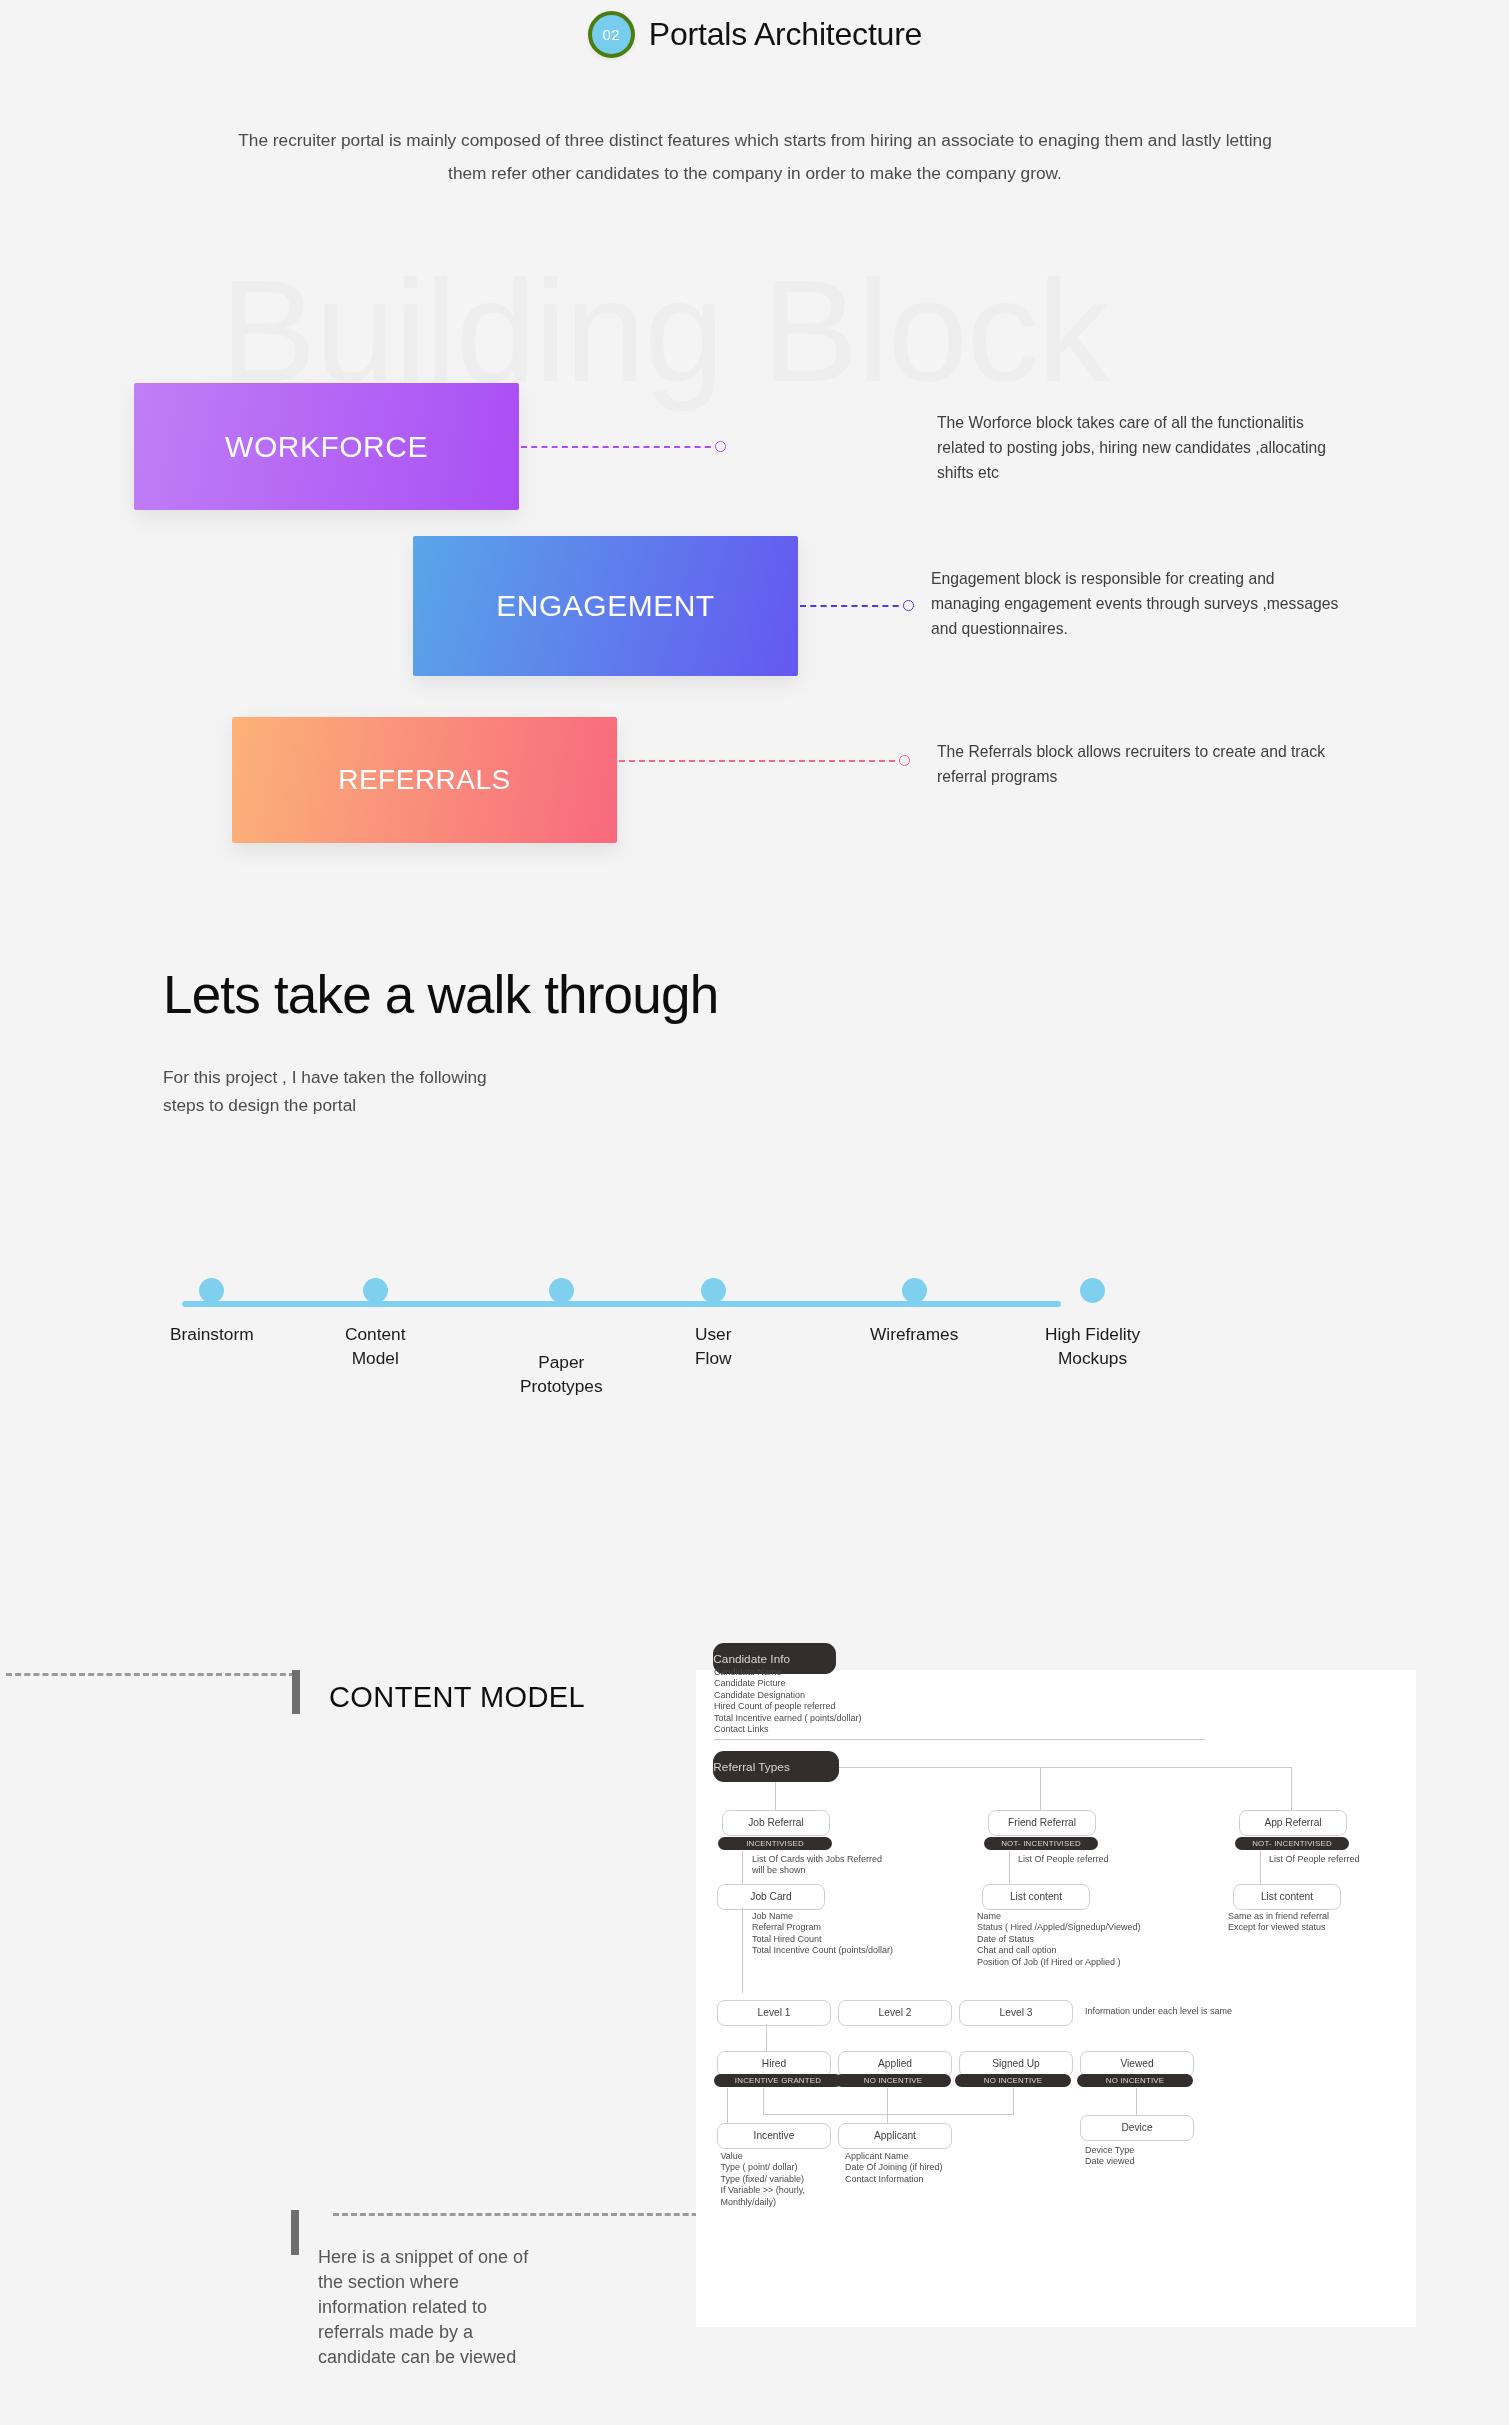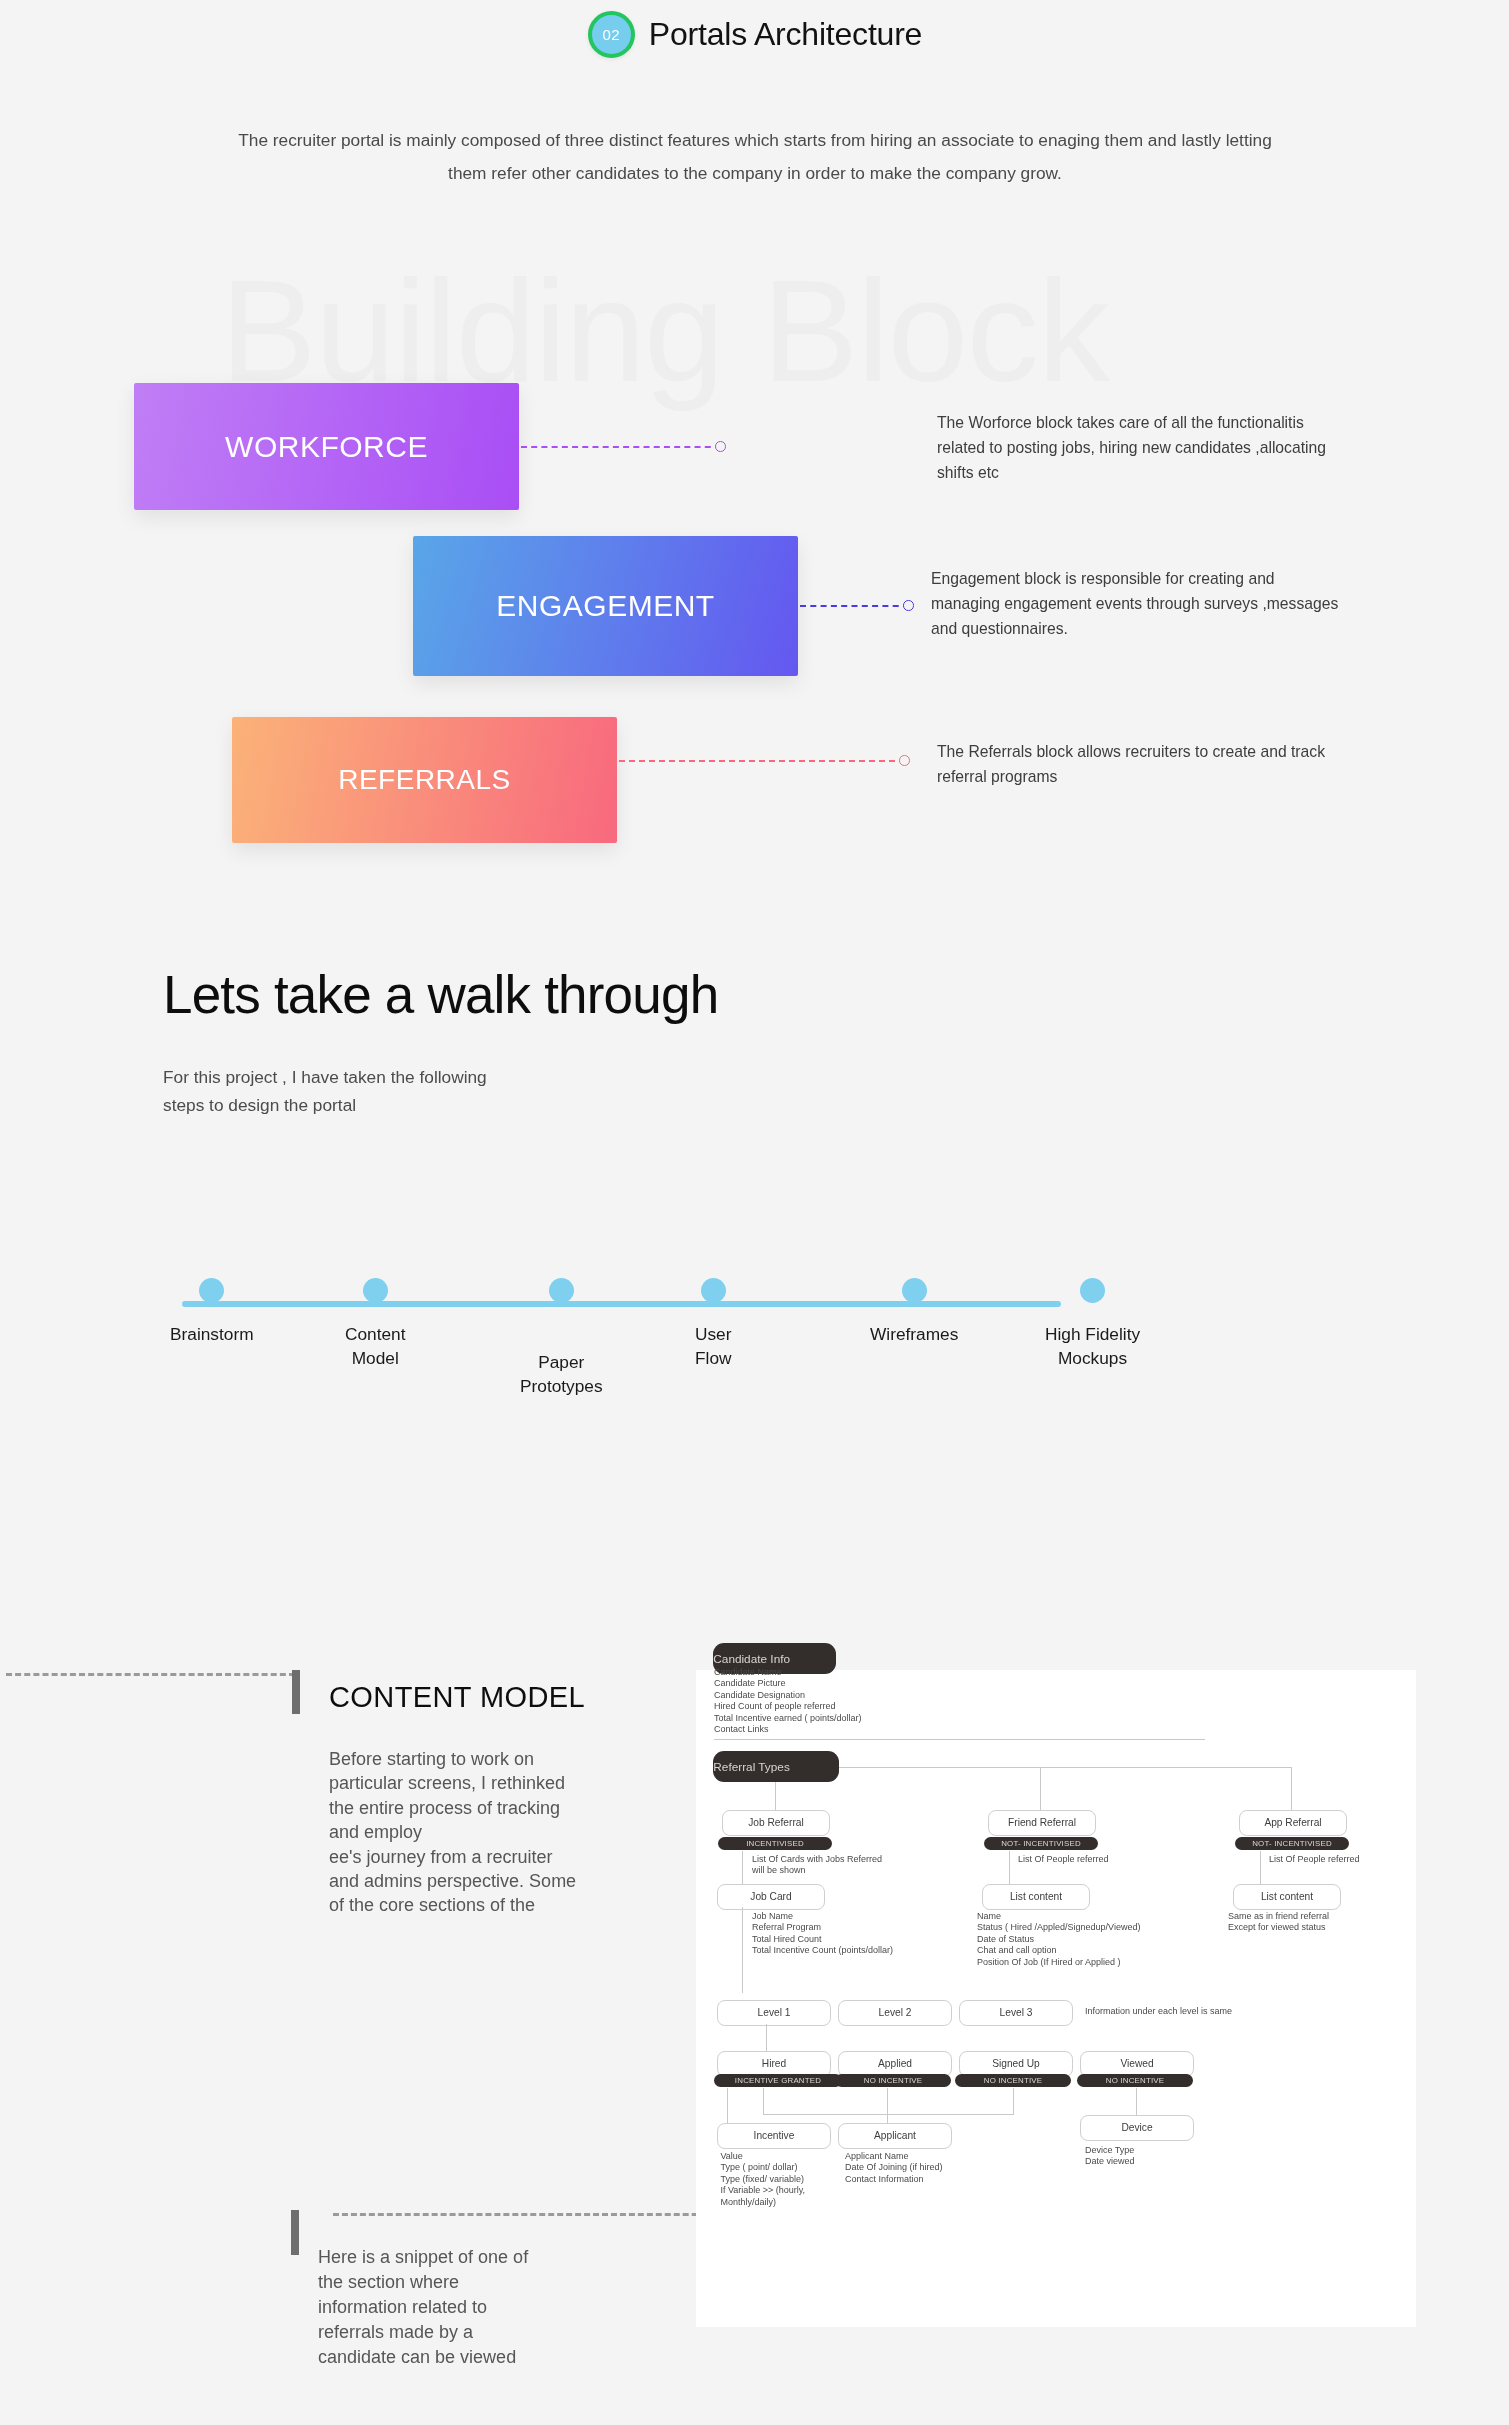--- a/index.html
+++ b/index.html
@@ -13,21 +13,21 @@
   }
   .page{position:relative;width:1510px;height:2426px;}
 
   
   .header{
     position:absolute;left:0;top:11px;width:1510px;
     display:flex;align-items:center;justify-content:center;gap:14px;
   }
   .badge-ring{
     width:47px;height:47px;border-radius:50%;
-    background:#22c55e;
+    background:#4d7c0f;
     box-shadow:0 1.6px 4.7px rgba(0,0,0,.07);
     display:flex;align-items:center;justify-content:center;
   }
   .badge{
     width:39px;height:39px;border-radius:50%;
     background:#77cdee;
     display:flex;align-items:center;justify-content:center;
     color:#ffffff;font-size:15px;letter-spacing:0.4px;
   }
   .header-title{
@@ -243,27 +243,20 @@
     <div class="tl-step" style="left:1045px;">
       <div class="tl-dot"></div>
       <div class="tl-label">High Fidelity
 Mockups</div>
     </div>
   </div>
 
   <div class="cm-dash-top"></div>
   <div class="cm-bar-1"></div>
   <div class="cm-title">CONTENT MODEL</div>
-  <div class="cm-body">Before starting to work on
-particular screens, I rethinked
-the entire process of tracking
-and employ
-ee's journey from a recruiter
-and admins perspective. Some
-of the core sections of the</div>
 
   <div class="cm-dash-bot"></div>
   <div class="cm-bar-2"></div>
   <div class="cm-snippet">Here is a snippet of one of
 the section where
 information related to
 referrals made by a
 candidate can be viewed</div>
 
   <div class="diagram">

